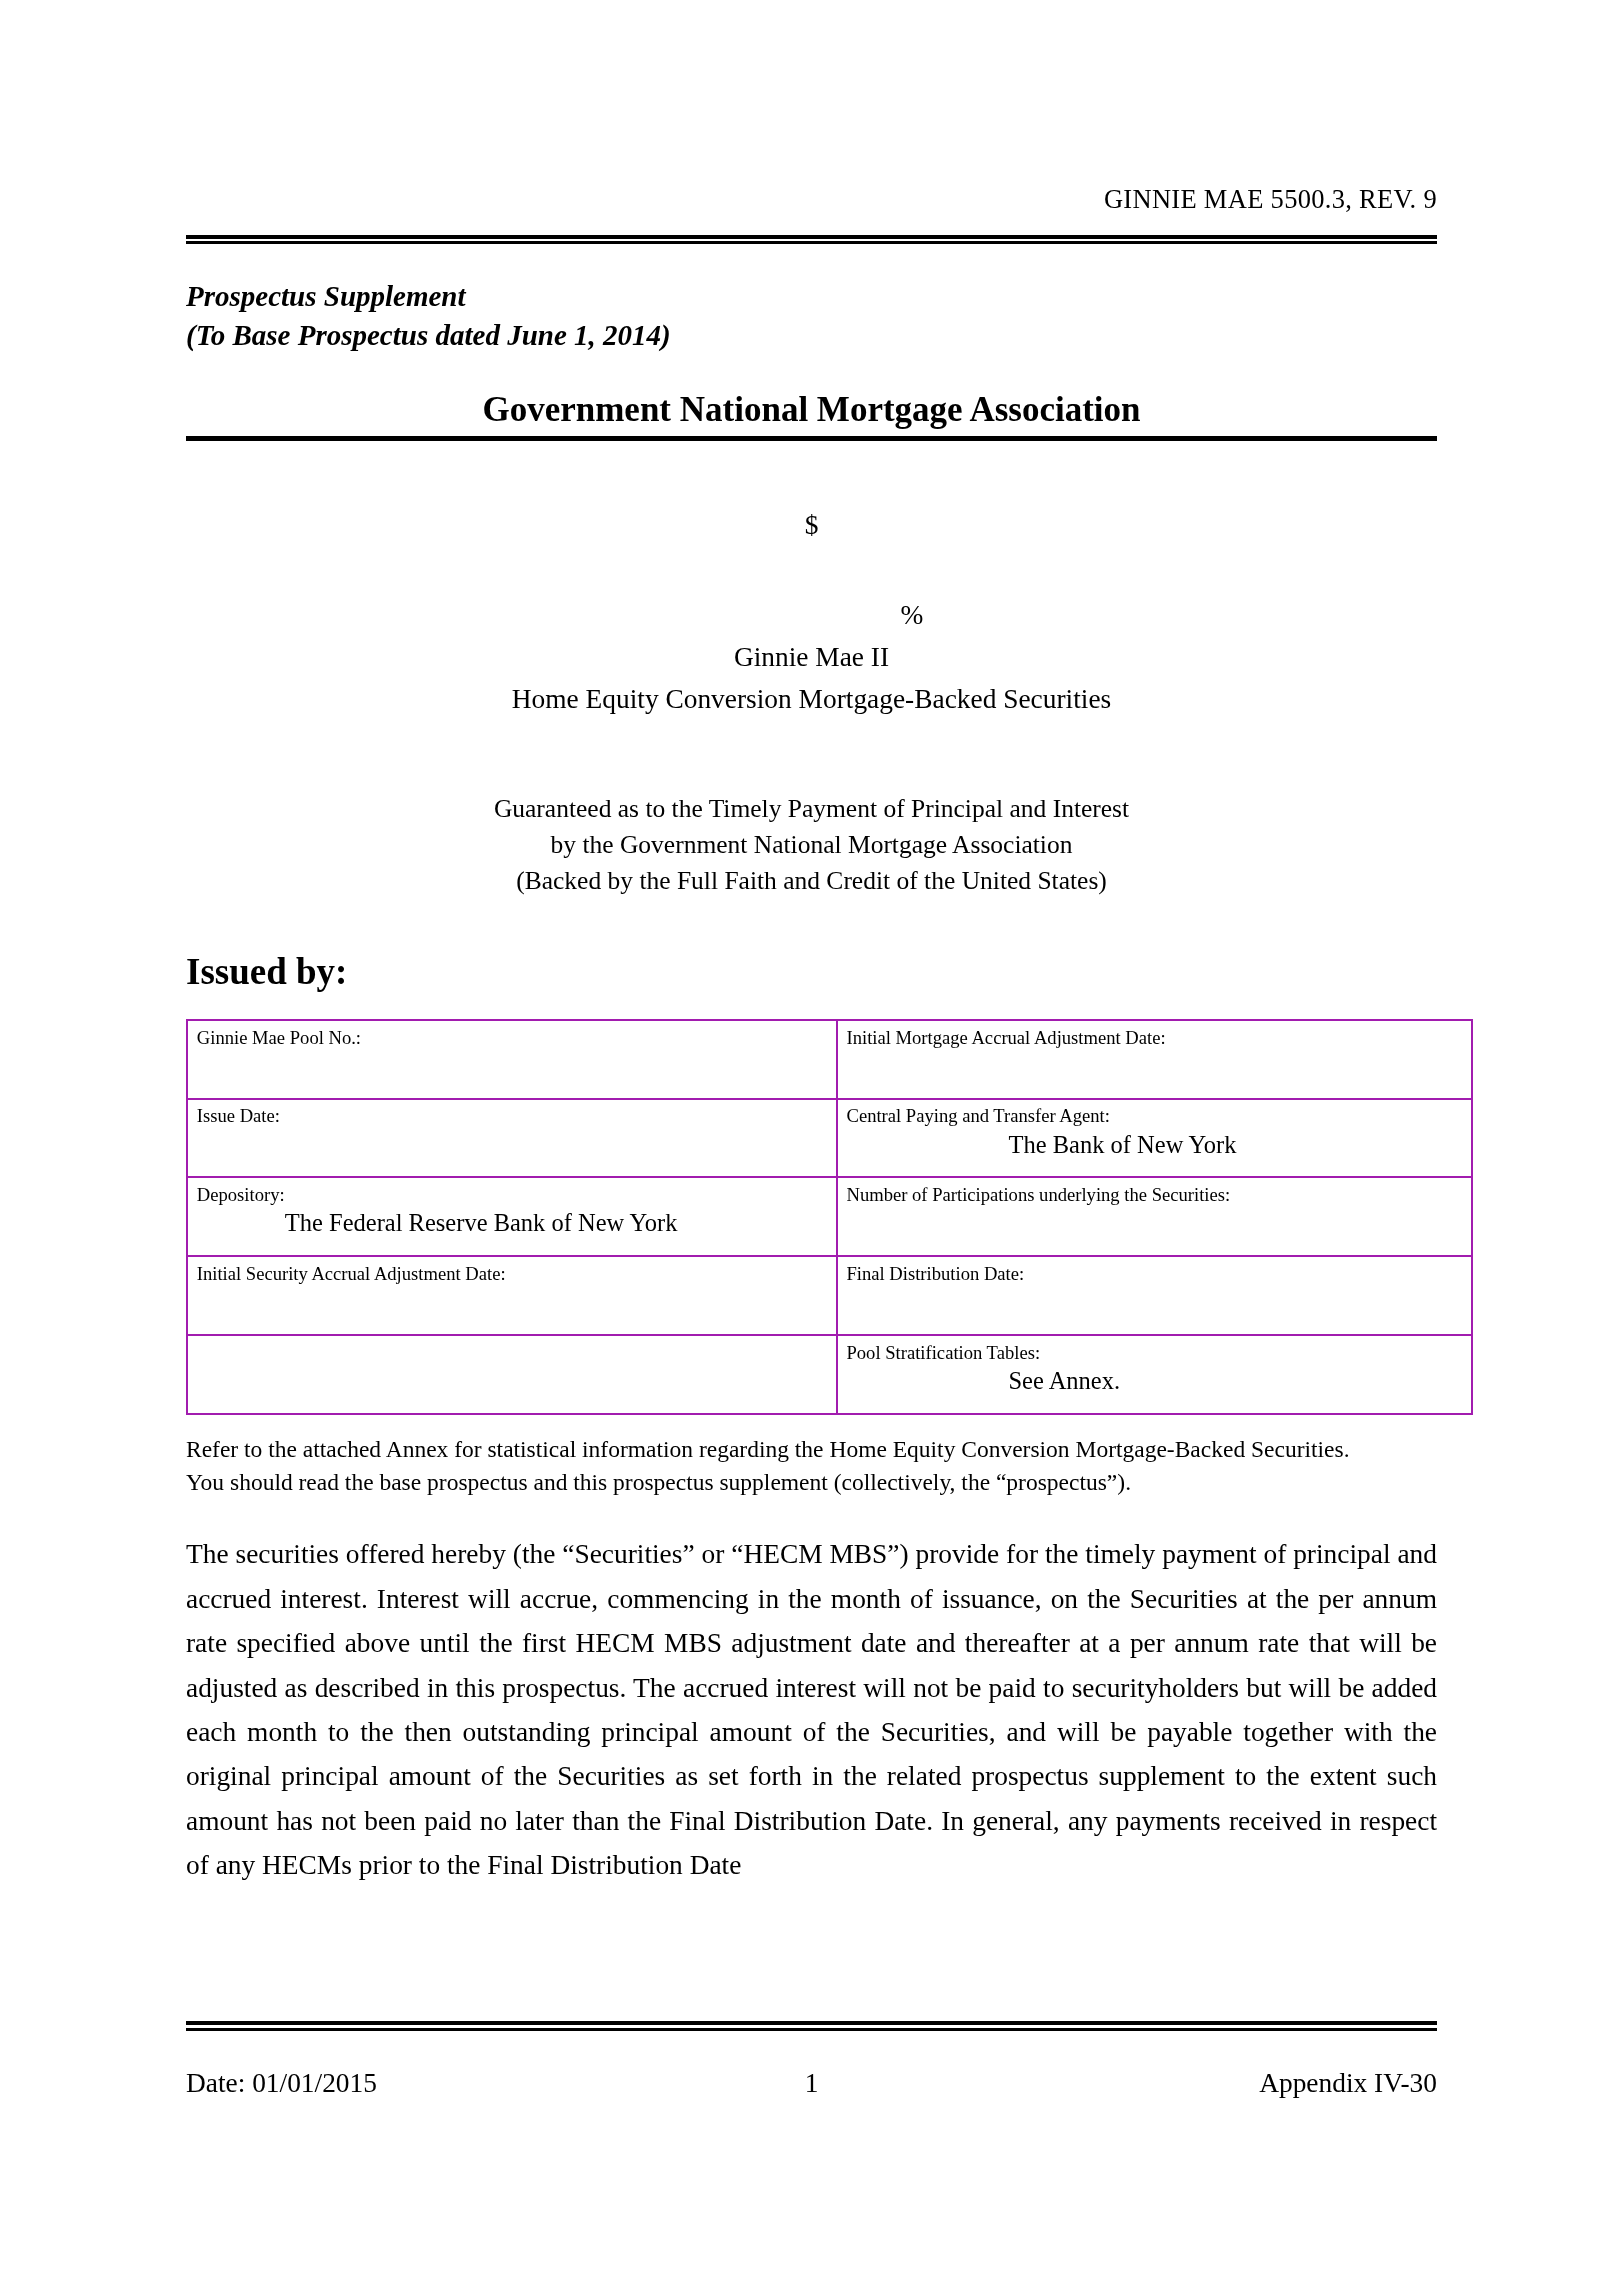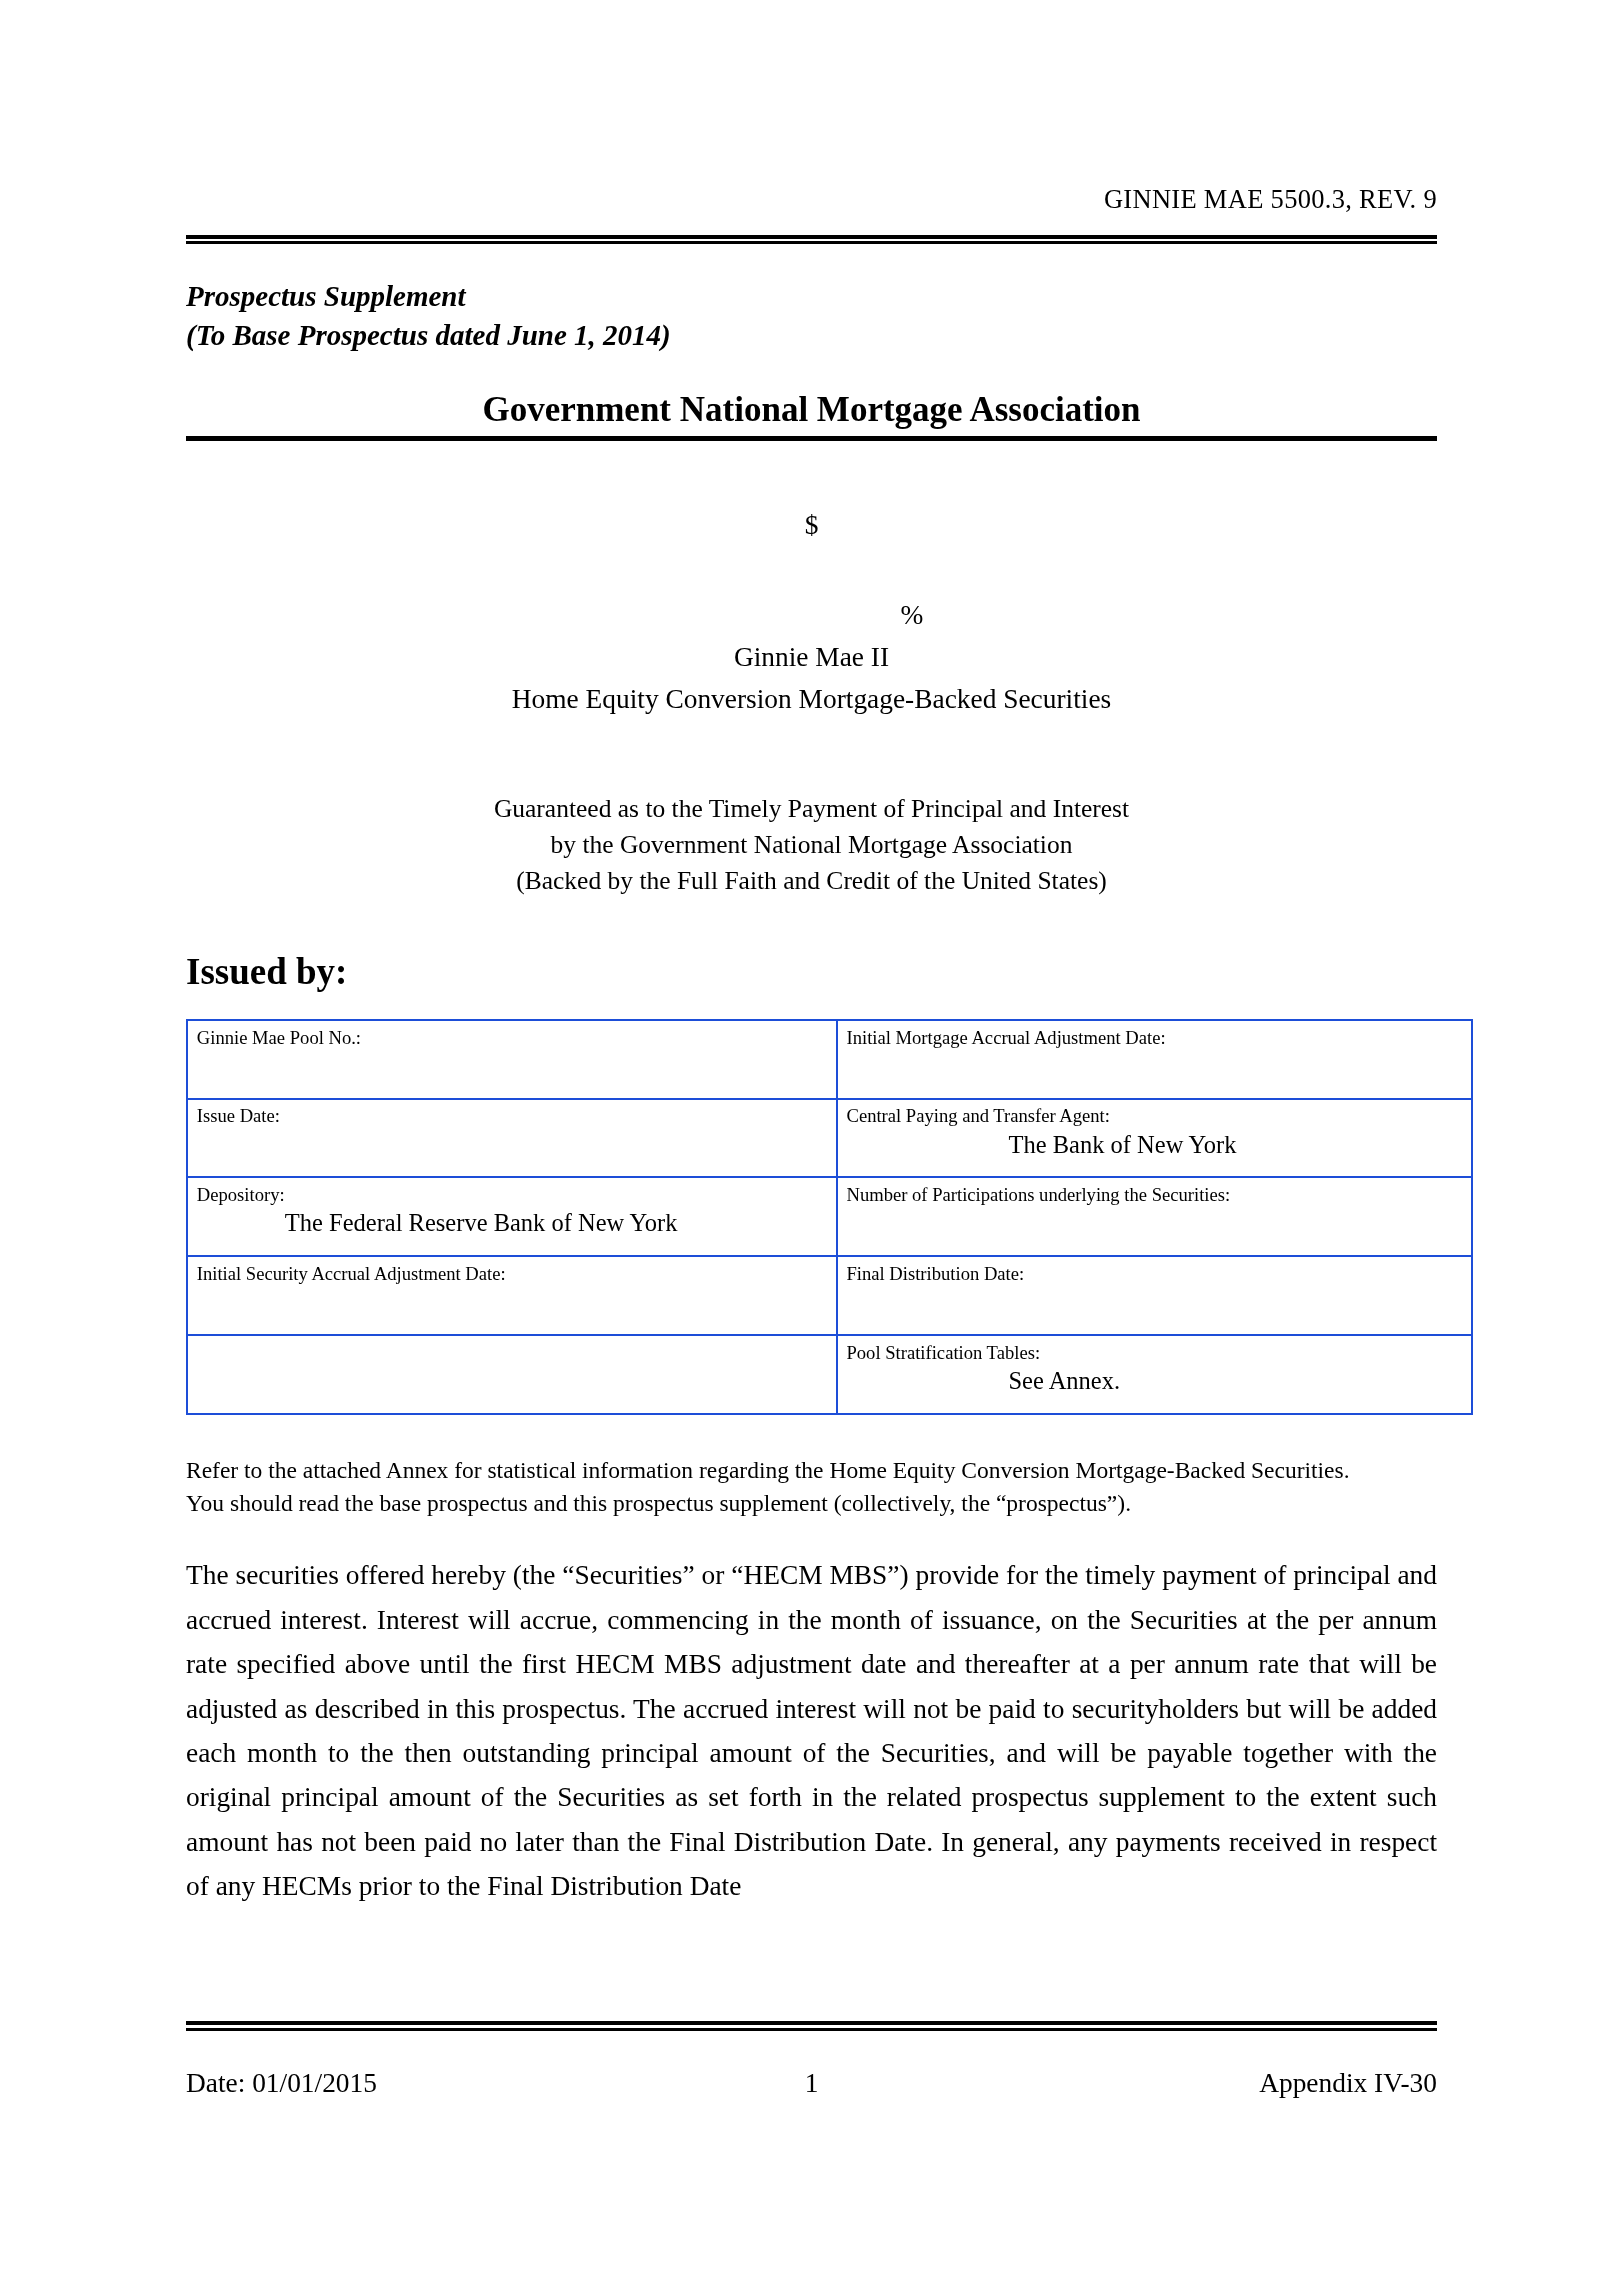--- a/index.html
+++ b/index.html
@@ -103,21 +103,21 @@
   }
 
   
   table.issuer-table {
     margin-top: 25.5px;
     width: 1251px;
     border-collapse: collapse;
     table-layout: fixed;
   }
   table.issuer-table td {
-    border: 2px solid #1d4ed8;
+    border: 2px solid #a21caf;
     vertical-align: top;
     padding: 4.9px 6.9px 4.9px 8.8px;
     font-size: 18.6px;
     line-height: 1.3;
     height: 67px;
   }
   td.cell-l { width: 632px; }
   td.cell-r { width: 618px; }
   td.tall { height: 90px; }
   .cell-label { display: block; font-size: 18.6px; }
@@ -125,21 +125,21 @@
     display: block;
     font-size: 24.5px;
     margin-top: 2px;
     padding-left: 88px;
     line-height: 1.15;
   }
   .cell-value.indent-wide { padding-left: 162px; }
 
   
   .note-para {
-    margin-top: 39px;
+    margin-top: 18px;
     font-size: 23.5px;
     line-height: 1.42;
     text-align: justify;
   }
   .note-line {
     font-size: 23.5px;
     line-height: 1.42;
   }
 
   .body-para {

